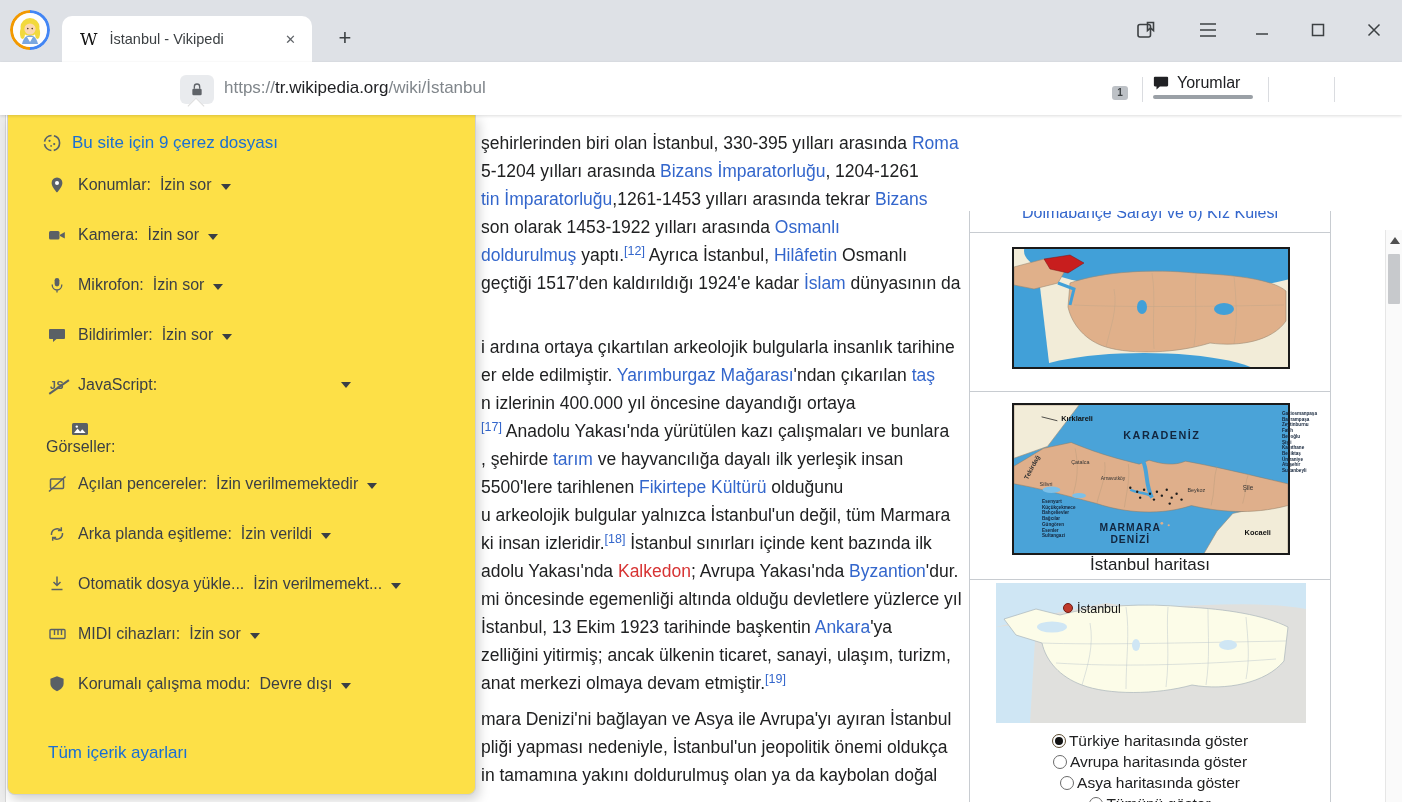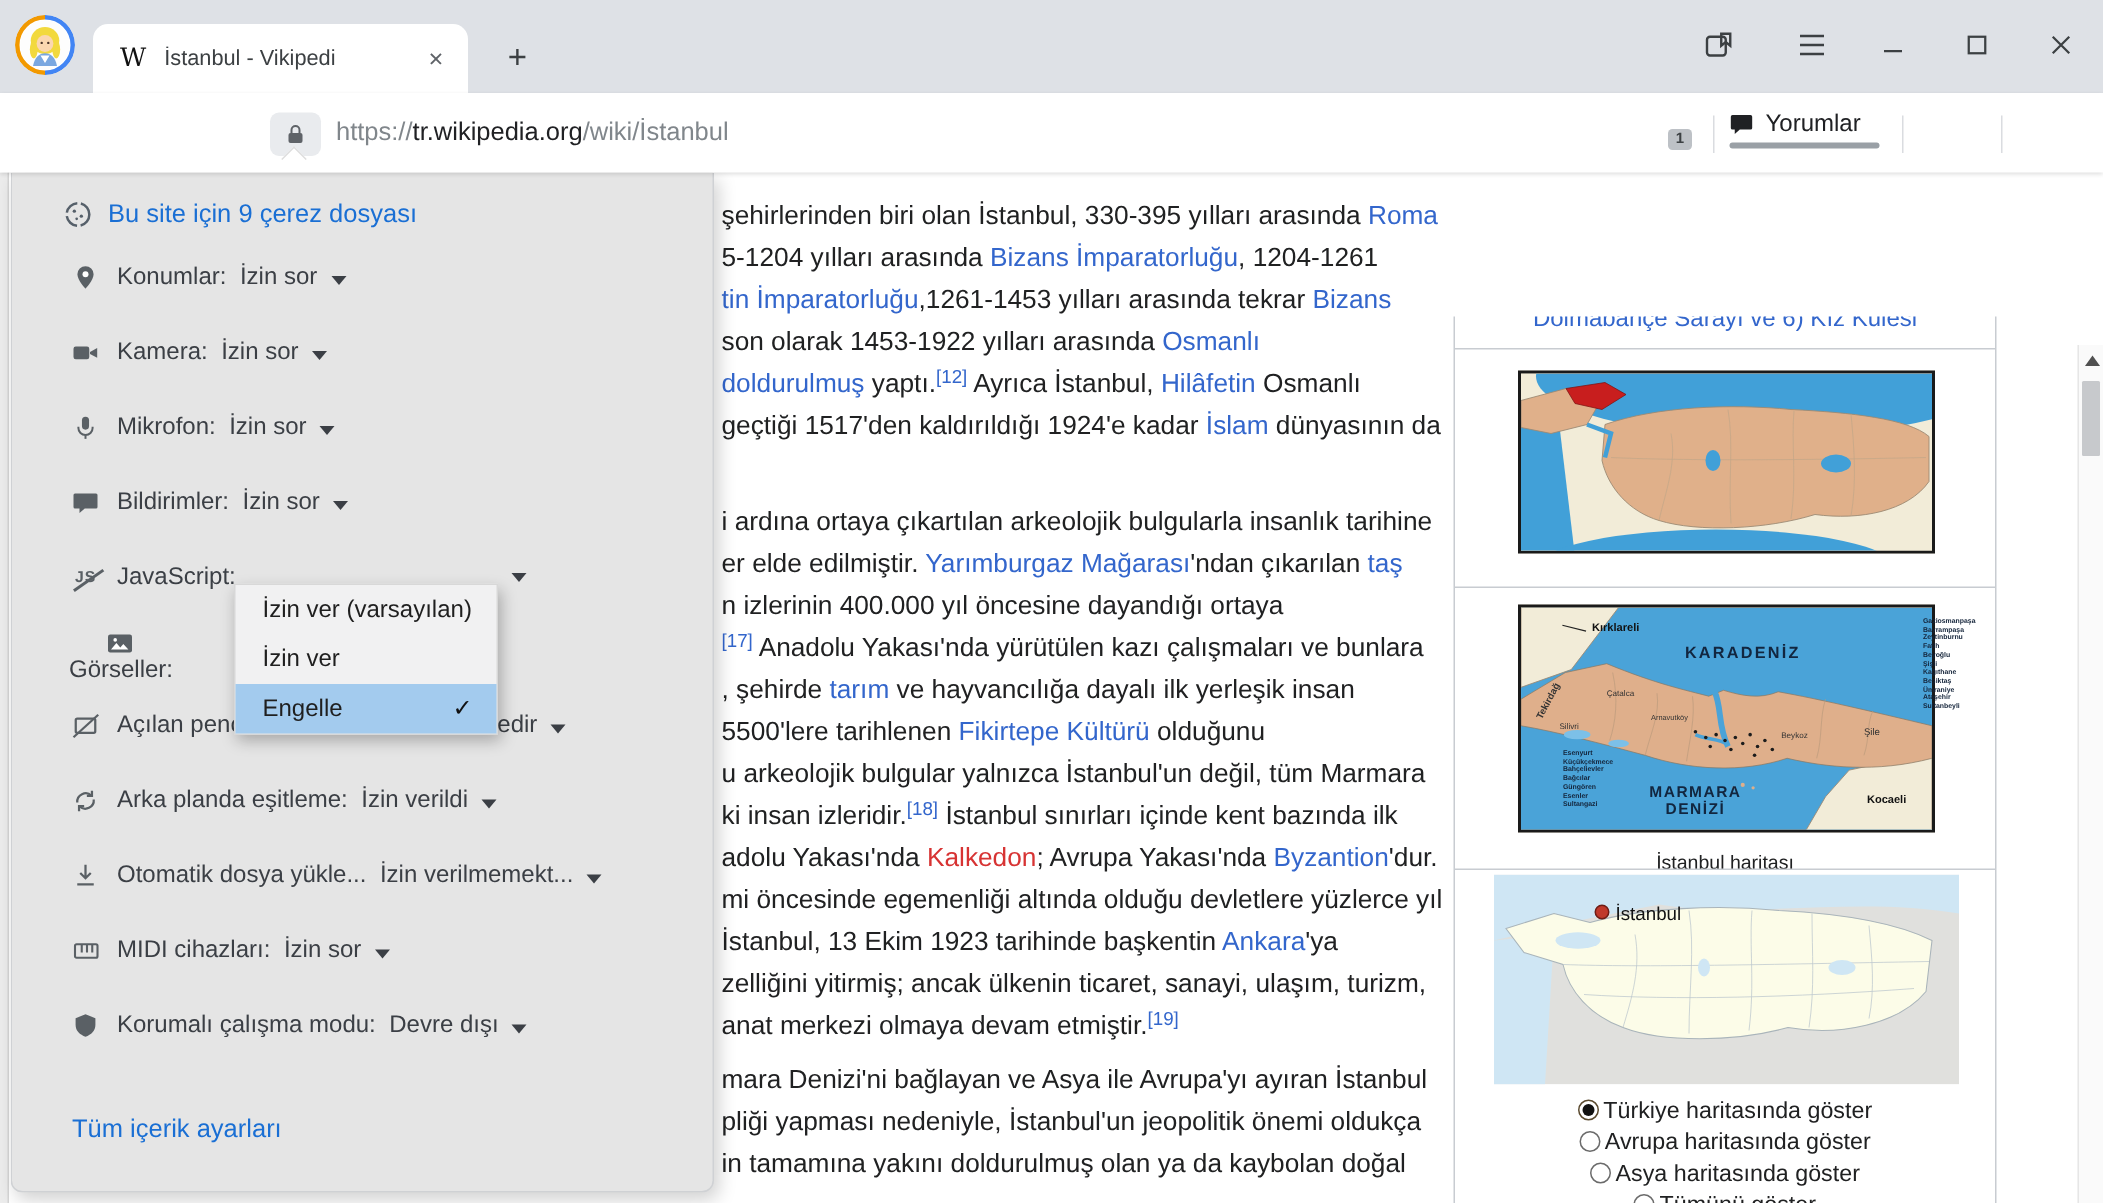--- a/index.html
+++ b/index.html
@@ -57,21 +57,21 @@
   .radio.on{border-color:#5a4a2f}
   .radio.on::after{content:"";position:absolute;left:2px;top:2px;width:8px;height:8px;background:#121212;border-radius:50%}
 
   
   .vscroll{position:absolute;right:0;top:115px;width:17px;height:664px;background:#fafafa;border-left:1px solid #e6e6e6;z-index:3}
   .vthumb{position:absolute;left:2px;width:12px;background:#c7c9cc;border-radius:1px}
   .arr{width:0;height:0;position:absolute}
   .arr.up{left:4px;top:7px;border-left:5px solid transparent;border-right:5px solid transparent;border-bottom:7px solid #505050}
 
   
-  .panel{position:absolute;left:7px;top:115px;width:469px;height:680px;background:#e5e5e5;border:1px solid #cfd1d4;border-top:none;border-radius:0 0 8px 8px;box-shadow:3px 5px 12px rgba(0,0,0,.18);z-index:5}
+  .panel{position:absolute;left:7px;top:115px;width:469px;height:680px;background:#fde047;border:1px solid #cfd1d4;border-top:none;border-radius:0 0 8px 8px;box-shadow:3px 5px 12px rgba(0,0,0,.18);z-index:5}
   .cookie-row{position:absolute;left:34px;top:18px;display:flex;align-items:center;gap:10px;font-size:17px;color:#1a6fd4}
   .perm-row{position:absolute;left:38px;height:28px;display:flex;align-items:center;font-size:16px;color:#3b3f45}
   .p-icon{width:22px;height:18px;margin-right:10px;display:inline-flex;align-items:center;justify-content:center}
   .p-label{margin-right:9px;white-space:nowrap}
   .p-value{white-space:nowrap}
   .p-caret{width:0;height:0;border-left:5px solid transparent;border-right:5px solid transparent;border-top:6px solid #3b3f45;margin-left:9px;margin-top:4px}
   .p-caret.far{position:absolute;left:295px;top:11px;margin:0}
   .jsx{position:relative;font-size:10.5px;font-weight:bold;color:#5a6065;letter-spacing:.5px}
   .jsx::after{content:"";position:absolute;left:-3px;top:7px;width:24px;height:1.7px;background:#5a6065;transform:rotate(-35deg)}
   .footerlink{position:absolute;left:40px;top:628px;font-size:17px;color:#1a6fd4}
@@ -305,21 +305,21 @@
       </div>
     <div class="map-overlay" id="map2-left-list" style="left:72px;top:288px;width:60px">
         <div>Esenyurt</div>
         <div>Küçükçekmece</div>
         <div>Bahçelievler</div>
         <div>Bağcılar</div>
         <div>Güngören</div>
         <div>Esenler</div>
         <div>Sultangazi</div>
       </div>
-    <div class="ib-caption" style="top:356px;font-size:13px">İstanbul haritası</div>
+    <div class="ib-caption" style="top:344px;font-size:17px">İstanbul haritası</div>
     <div class="ib-sep" style="top:368px"></div>
 
     <div style="position:absolute;left:26px;top:372px;width:310px;height:140px;overflow:hidden">
       <svg viewBox="0 0 310 140" width="310" height="140">
         <rect width="310" height="140" fill="#e0e0dd"></rect>
         <path d="M0,0 H310 V26 C240,14 170,30 110,20 L60,30 L0,44 Z" fill="#cfe6f4"></path>
         <polygon points="0,44 40,40 34,140 0,140" fill="#cfe6f4"></polygon>
         <path d="M8,36 L40,26 L64,32 C100,22 150,20 190,24 C230,26 268,32 292,44 L288,78 C270,100 230,108 196,102 C160,112 112,112 86,102 C64,94 50,78 46,60 L20,52 Z" fill="#fcfce8" stroke="#a9b4ba" stroke-width="0.7"></path>
         <path d="M86,102 C92,82 98,62 94,40 M130,106 C130,76 134,50 130,24 M170,104 C174,72 170,48 172,24 M210,102 C214,76 212,52 212,26 M250,96 C254,76 252,56 250,34 M46,60 C100,62 180,60 290,58 M60,80 C120,84 200,82 280,76" stroke="#bcc7cd" stroke-width="0.5" fill="none"></path>
         <ellipse cx="56" cy="44" rx="15" ry="5.5" fill="#cfe6f4"></ellipse>
@@ -474,18 +474,13 @@
             <path d="M9 1.2l6.6 2.6v4.5c0 3.9-2.8 6.4-6.6 7.9-3.8-1.5-6.6-4-6.6-7.9V3.8z" fill="#5a6065"></path>
           </svg>
         </span>
         <span class="p-label">Korumalı çalışma modu:</span>
         <span class="p-value">Devre dışı</span>
         <span class="p-caret"></span>
       </div>
     </div>
   <div class="footerlink">Tüm içerik ayarları</div>
 
-  <div class="dropdown" id="dropdown">
-      <div class="dd-item"><span>İzin ver (varsayılan)</span></div>
-      <div class="dd-item"><span>İzin ver</span></div>
-      <div class="dd-item sel"><span>Engelle</span><span class="dd-check">✓</span></div>
-    </div>
 </div>
 
 </body></html>

